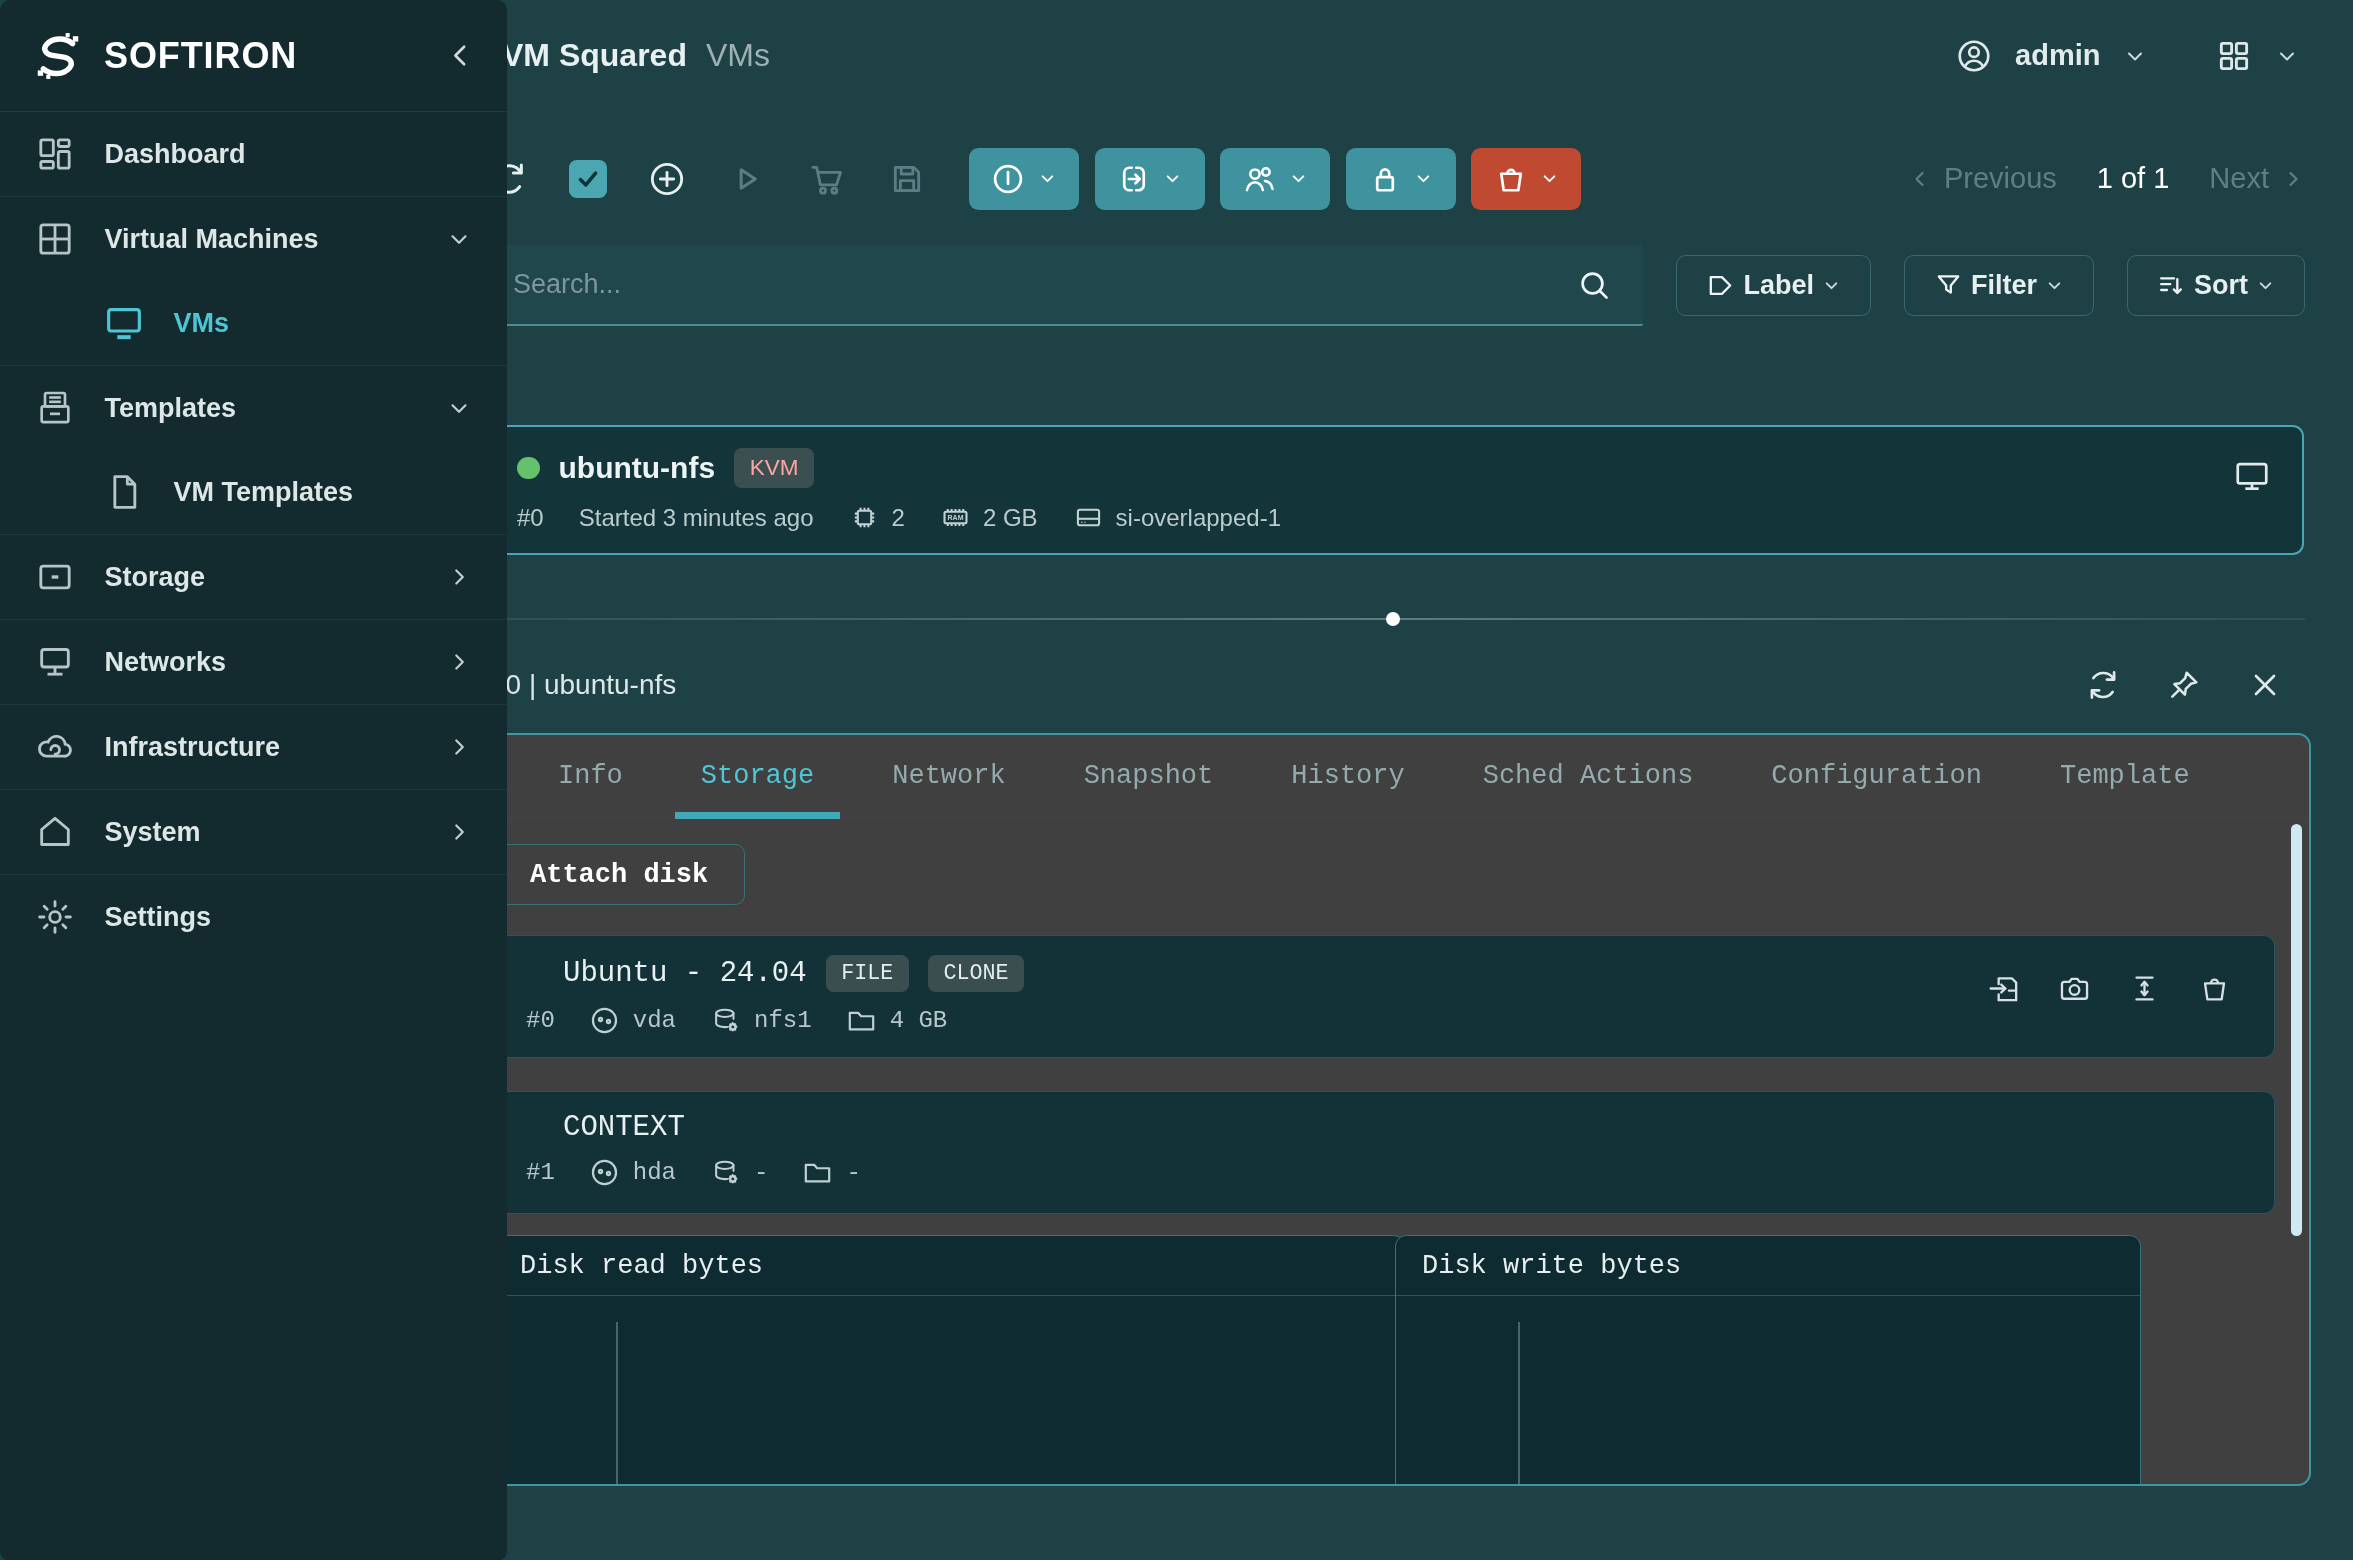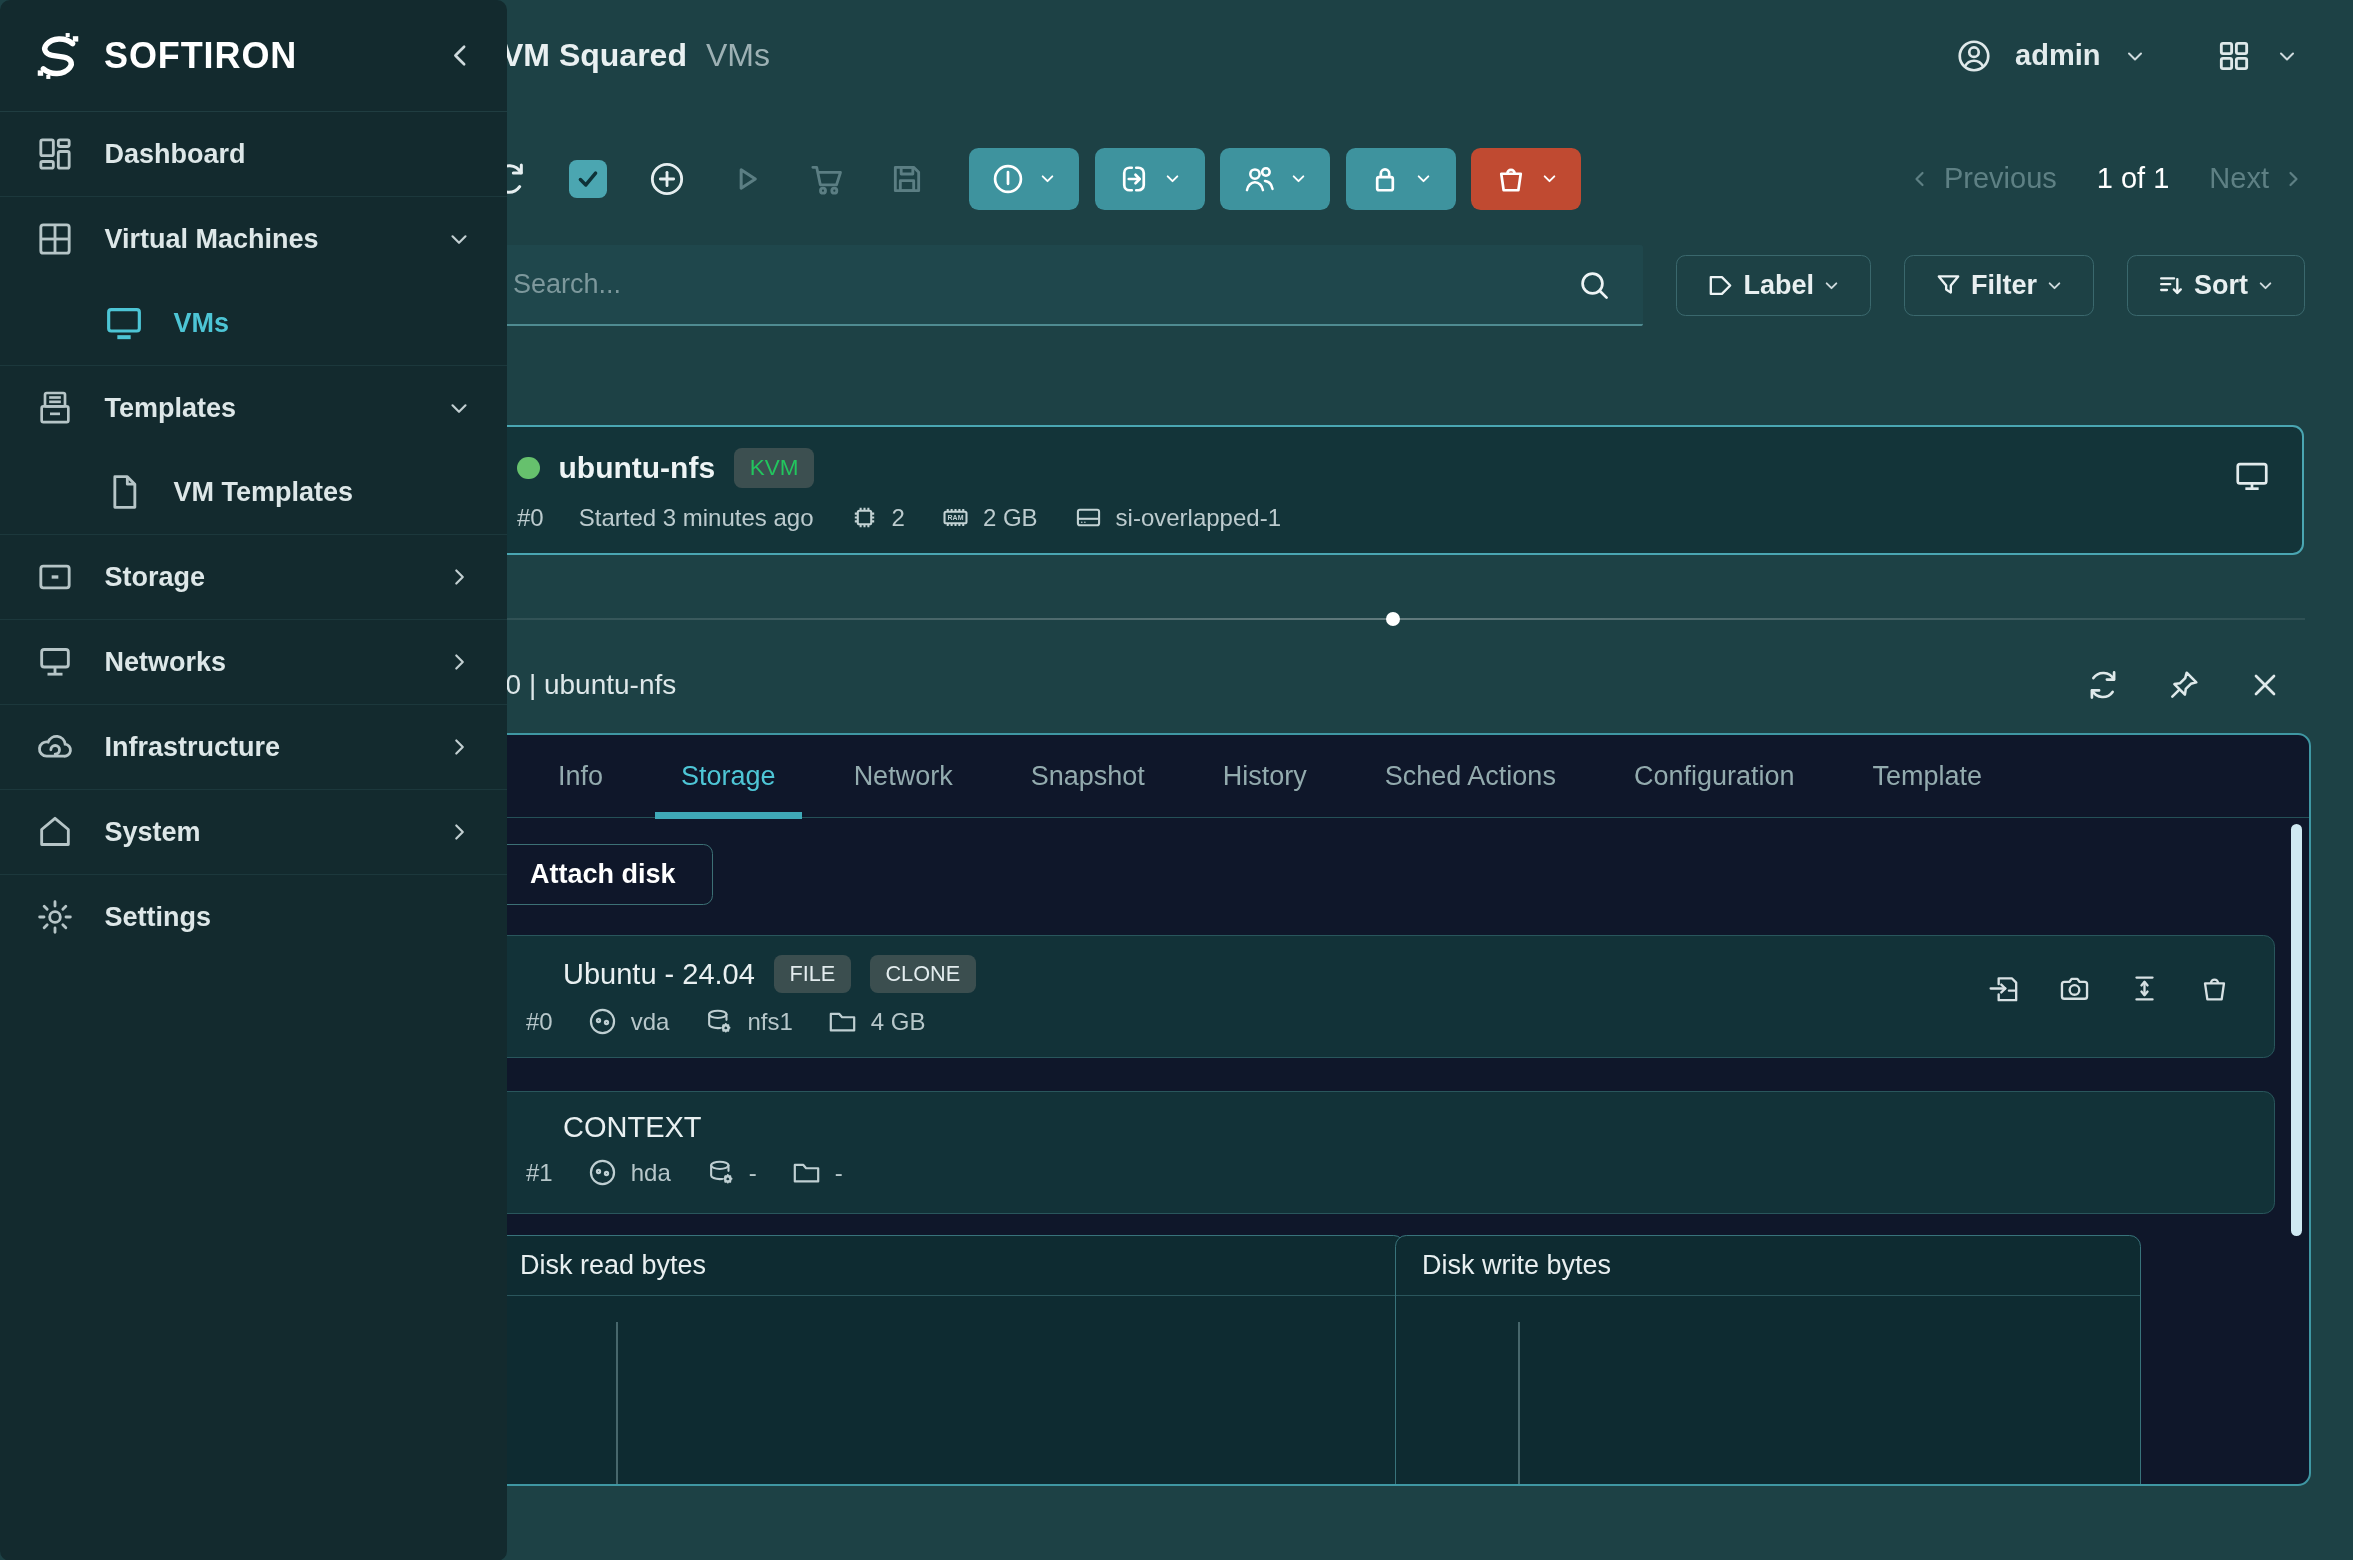--- a/index.html
+++ b/index.html
@@ -61,40 +61,40 @@
   .chip-btns{margin-left:auto;display:flex;gap:33px;}
   .chip{height:61px;padding:0 28px;border:1.7px solid #3a686d;border-radius:9.5px;display:flex;align-items:center;gap:7px;font-size:27px;font-weight:700;color:#e8eff0;background:transparent;cursor:pointer;}
   .chip .chip-ic{width:31px;height:31px;color:#eef4f5;}
   .chip .dd-chev{width:21px;height:21px;color:#cfdadd;}
 
   
   .vm-card{position:absolute;left:480px;top:425px;width:1824px;height:130px;background:#133439;border:2.6px solid #4aa6b2;border-radius:11.3px;box-sizing:border-box;padding:0 35px;cursor:pointer;}
   .vm-row1{margin-top:21px;display:flex;align-items:center;gap:19px;}
   .status-dot{width:22.5px;height:22.5px;border-radius:50%;background:#66c16d;}
   .vm-name{font-size:30px;font-weight:600;color:#eef4f5;}
-  .badge{background:#3c4f50;border-radius:7.8px;padding:7px 15.6px;font-size:22.5px;color:#22c55e;}
+  .badge{background:#3c4f50;border-radius:7.8px;padding:7px 15.6px;font-size:22.5px;color:#fca5a5;}
   .vm-row2{margin-top:14px;display:flex;align-items:center;gap:35px;font-size:24px;color:#bccbce;}
   .meta{display:flex;align-items:center;gap:12px;}
   .meta .icon{width:31px;height:31px;color:#c3d2d4;}
   .console-btn{position:absolute;right:31px;top:29.5px;width:38px;height:38px;color:#e2ebec;cursor:pointer;}
 
   
   .slide-row{position:absolute;left:480px;right:49px;top:612px;height:14px;}
   .slide-row .track{position:absolute;left:0;right:0;top:6px;height:1.7px;
     background:linear-gradient(90deg,rgba(255,255,255,.08),rgba(255,255,255,.30) 50%,rgba(255,255,255,.08));}
   .slide-row .dot{position:absolute;left:50%;top:0;width:14px;height:14px;margin-left:-7px;border-radius:50%;background:#ffffff;cursor:pointer;}
 
   
   .panel-head{position:absolute;left:490px;top:657px;width:1793px;height:55px;display:flex;align-items:center;}
   .panel-title{font-size:28px;color:#dde7e9;}
   .panel-head-icons{margin-left:auto;display:flex;gap:45px;}
   .ph-ic{width:36px;height:36px;color:#dfe9ea;cursor:pointer;}
 
   
-  .panel{position:absolute;left:473px;top:733px;width:1838px;height:753px;border:2.6px solid #3f97a3;border-radius:13px;background:#0f172a;box-sizing:border-box;overflow:hidden;}
+  .panel{position:absolute;left:473px;top:733px;width:1838px;height:753px;border:2.6px solid #3f97a3;border-radius:13px;background:#404040;box-sizing:border-box;overflow:hidden;font-family:Liberation Mono, monospace;}
   .tabs{height:82px;border-bottom:1.7px solid #245057;display:flex;align-items:stretch;padding-left:57px;gap:26px;}
   .tab{display:flex;align-items:center;padding:0 26px;font-size:27px;color:#93abae;position:relative;cursor:pointer;}
   .tab.active{color:#4ec6d6;}
   .tab.active::after{content:'';position:absolute;left:0;right:0;bottom:-1.7px;height:7px;background:#3fa9b8;}
   .panel-body{position:relative;height:666px;}
   .attach{position:absolute;left:18px;top:26px;height:61px;padding:0 36px;border:1.7px solid #3c7075;border-radius:9.5px;color:#ffffff;font-weight:700;font-size:27px;display:flex;align-items:center;background:transparent;cursor:pointer;font-family:inherit;}
 
   .disk-card{position:absolute;left:19px;width:1781px;height:123px;background:#123238;border:1.7px solid #29565c;border-radius:11.3px;box-sizing:border-box;padding:0 31px;}
   .disk-card.c1{top:117px;}
   .disk-card.c2{top:273px;text-align:center;}

